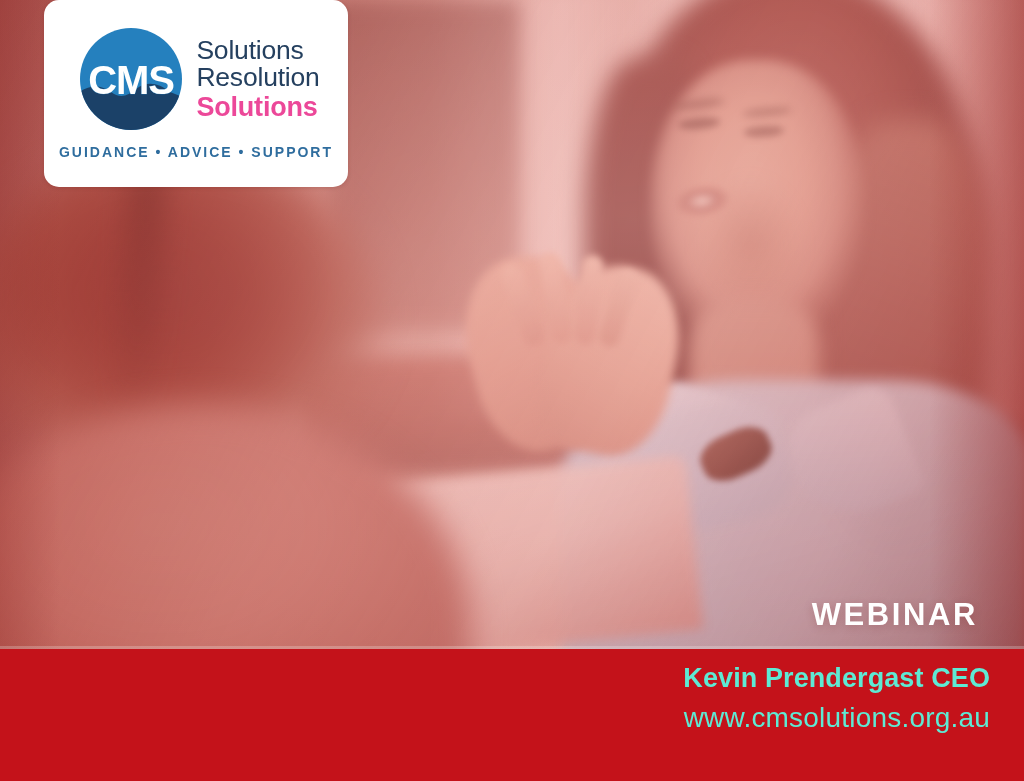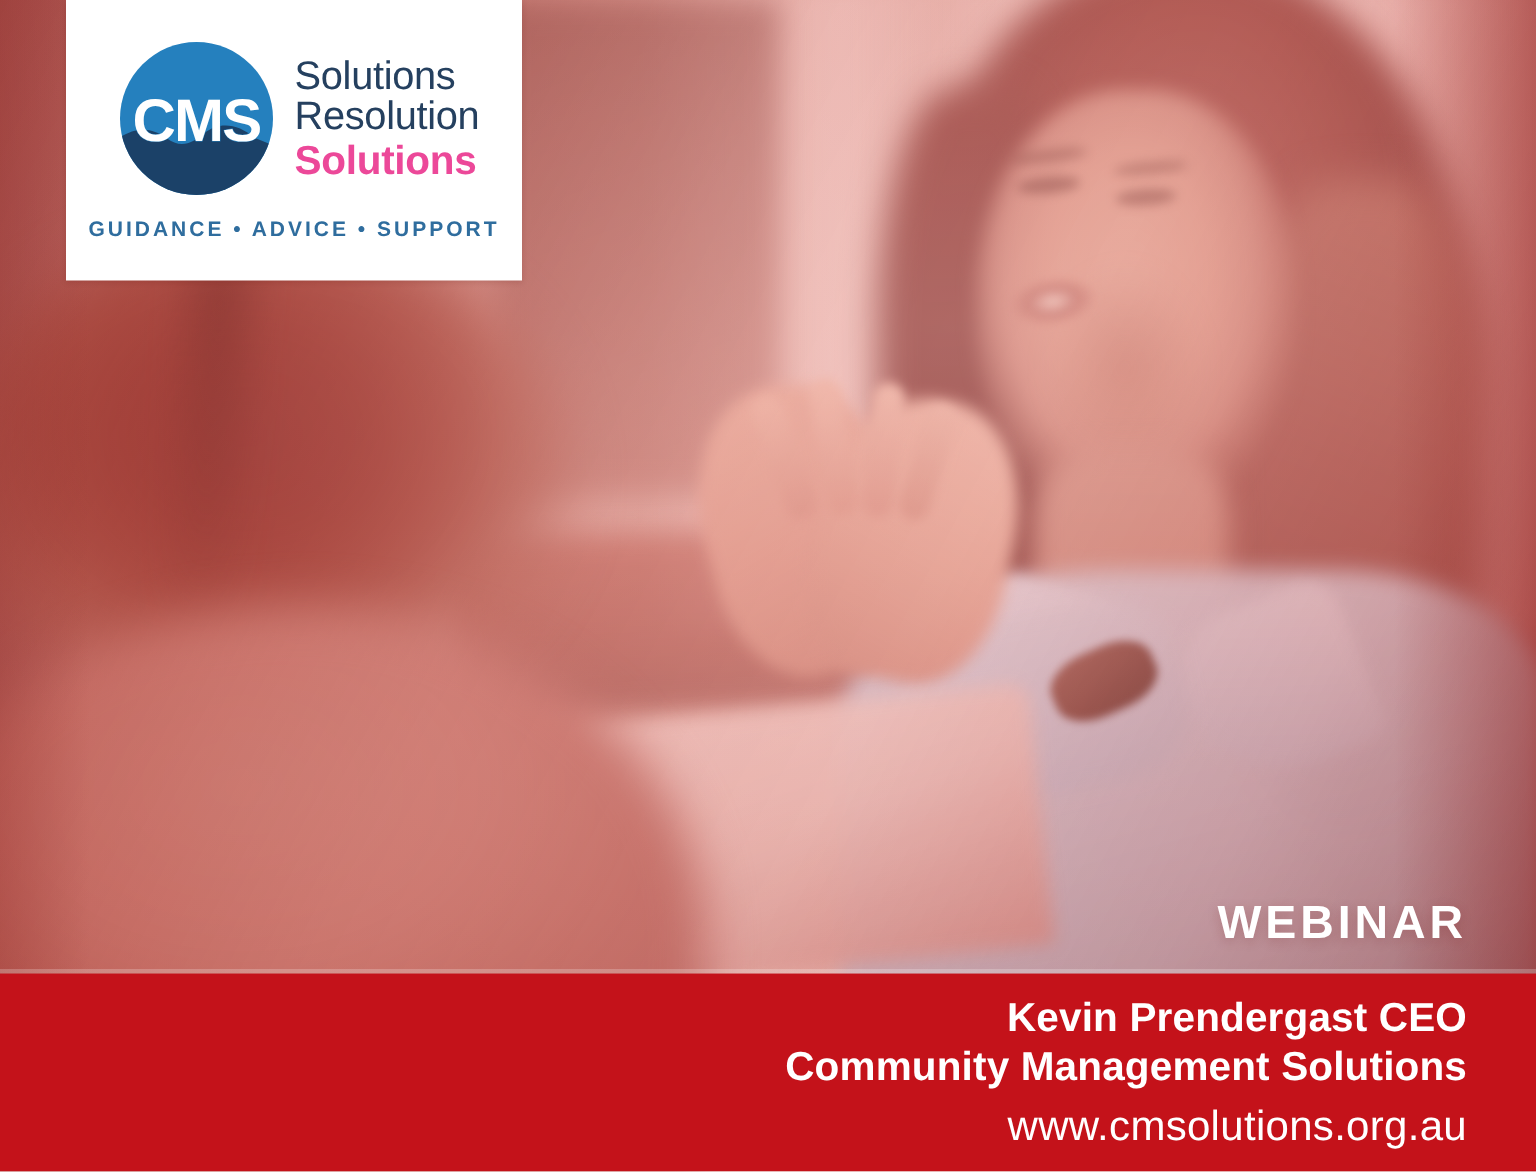--- a/index.html
+++ b/index.html
@@ -259,20 +259,21 @@
   .logo-box {
     position: absolute;
     left: 44px; top: 0px;
     width: 304px; height: 187px;
     background: #ffffff;
     display: flex;
     flex-direction: column;
     align-items: center;
     justify-content: flex-start;
     box-shadow: 0 1px 4px rgba(90,20,18,.18);
+    border-radius: 15px;
   }
   .logo-row {
     display: flex;
     align-items: center;
     margin-top: 26px;
     padding-left: 6px;
   }
   .logo-mark { width: 106px; height: 106px; flex: 0 0 106px; }
   .logo-words {
     margin-left: 12px;
@@ -328,24 +329,24 @@
     line-height: 1;
     text-shadow: 0 2px 8px rgba(110,25,22,.22);
   }
 
   
   .footer {
     position: absolute;
     left: 0; right: 0; bottom: 0;
     height: 132px;
     background: #c4121a;
-    padding-right: 46px;
+    padding-right: 34px;
     box-sizing: border-box;
     text-align: right;
-    color: #ffffff;
+    color: #5eead4;
   }
   .footer-hairline {
     position: absolute;
     left: 0; right: 0; top: -3px;
     height: 3px;
     background: rgba(255,255,255,.22);
   }
   .f-line1 {
     font-size: 27px;
     font-weight: 700;
@@ -435,17 +436,16 @@
       </div>
     </div>
     <div class="logo-tag">GUIDANCE • ADVICE • SUPPORT</div>
   </div>
 
   <div class="subtitle">WEBINAR</div>
 
   <div class="footer">
     <div class="footer-hairline"></div>
     <div class="f-line1">Kevin Prendergast CEO</div>
-    <div class="f-line2">Community Management Solutions</div>
     <div class="f-line3">www.cmsolutions.org.au</div>
   </div>
 
 </div>
 
 </body></html>

